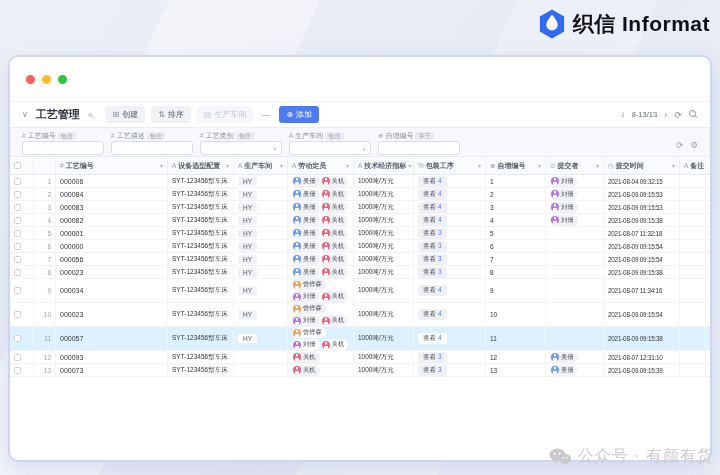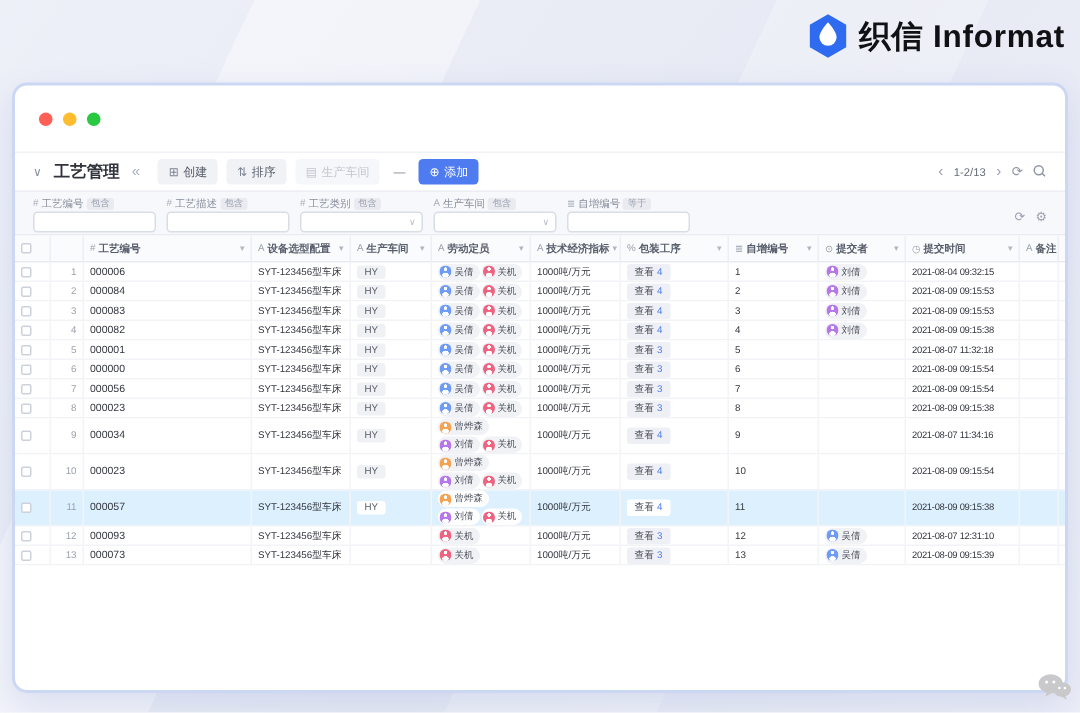--- a/index.html
+++ b/index.html
@@ -129,21 +129,21 @@
     <span class="btn ghost">
       <span class="bicon">—</span>
     </span>
     <span class="btn primary">
       <span class="bicon">⊕</span>
       <span>添加</span>
     </span>
 
     <span class="tb-right">
       <span class="pg-arrow">‹</span>
-      <span class="pg-range">1-2/13</span>
+      <span class="pg-range">8-13/13</span>
       <span class="pg-arrow">›</span>
       <span class="tb-ico">⟳</span>
       <span class="mag"></span>
     </span>
   </div>
 
   <div class="filterbar">
 
     <div class="ffield">
       <div class="flabel">
@@ -736,13 +736,14 @@
   <svg width="22" height="18" viewBox="0 0 26 21">
     <ellipse cx="10" cy="8" rx="9.5" ry="7.5" fill="#c9c9cb"></ellipse>
     <circle cx="6.8" cy="6.5" r="1.2" fill="#fff"></circle>
     <circle cx="12.5" cy="6.5" r="1.2" fill="#fff"></circle>
     <path d="M7 14 L6 18 L10.5 15.4 Z" fill="#c9c9cb"></path>
     <ellipse cx="19" cy="12.5" rx="7" ry="5.8" fill="#c9c9cb"></ellipse>
     <circle cx="16.8" cy="11.3" r="1" fill="#fff"></circle>
     <circle cx="21.2" cy="11.3" r="1" fill="#fff"></circle>
     <path d="M21.5 17.5 L23 20.5 L18 17.8 Z" fill="#c9c9cb"></path>
   </svg>
+  <span class="wm-text">公众号 · 有颜有货</span>
 </div>
 
 </body></html>

